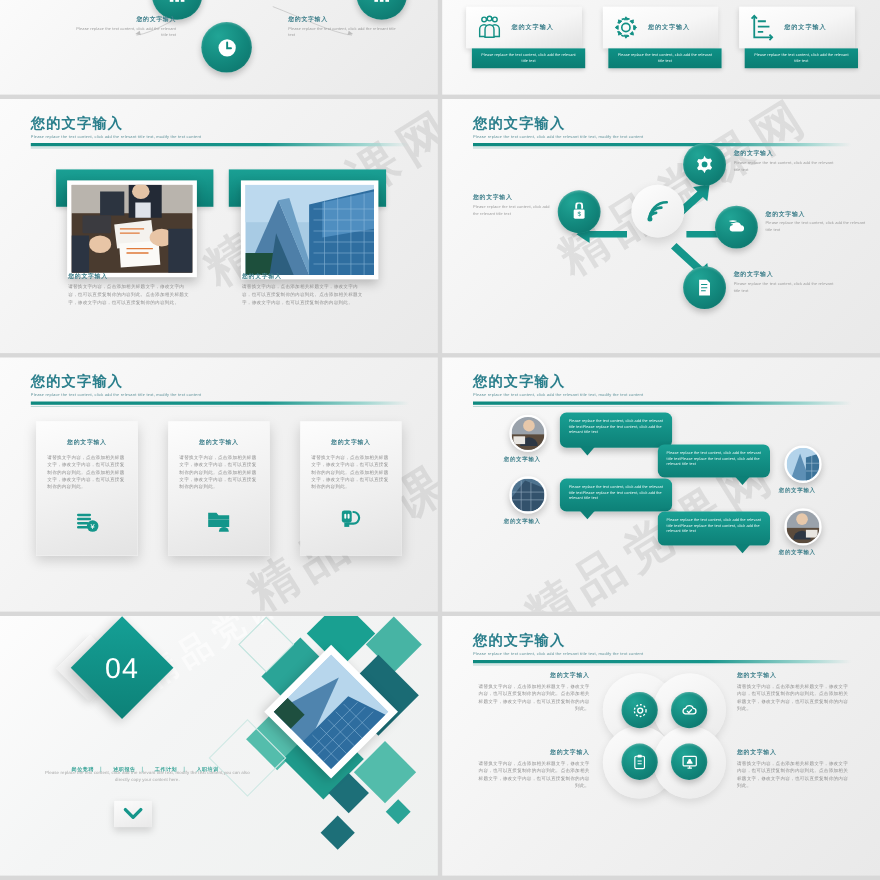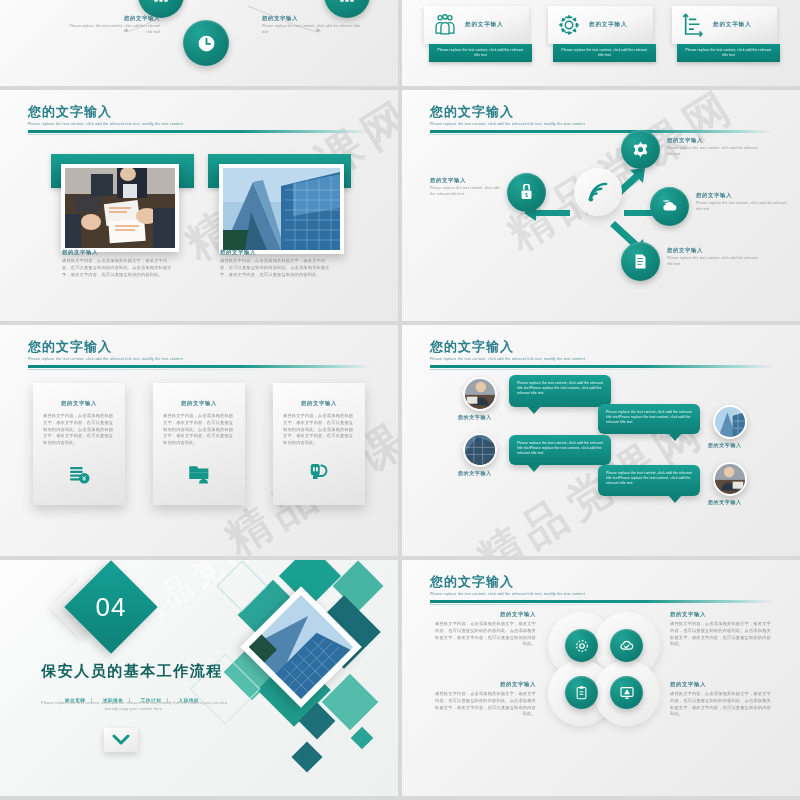--- a/index.html
+++ b/index.html
@@ -573,21 +573,20 @@
         </g>
         <path d="M0 56 h22 v18 h-22z" fill="#1e4f3f"></path>
       </svg>
     </div>
 
     <div class="numghost"></div>
     <div class="num">
       <span>04</span>
     </div>
 
-    <div class="mt">保安人员的基本工作流程</div>
 
     <div class="subs">
       <span>岗位竞聘</span>
       <span>述职报告</span>
       <span>工作计划</span>
       <span>入职培训</span>
     </div>
 
     <div class="desc">Please replace the text content, click add the relevant title text, modify the text content,you can also directly copy your content here.</div>
 

